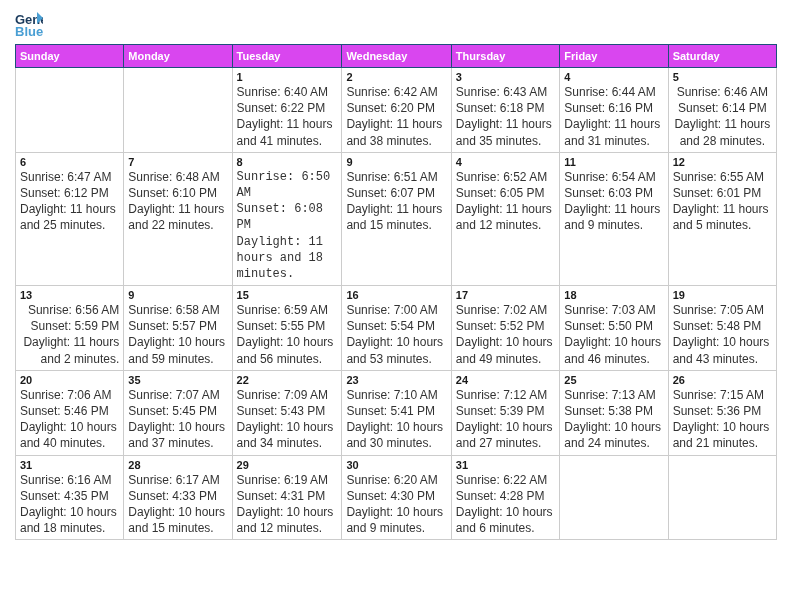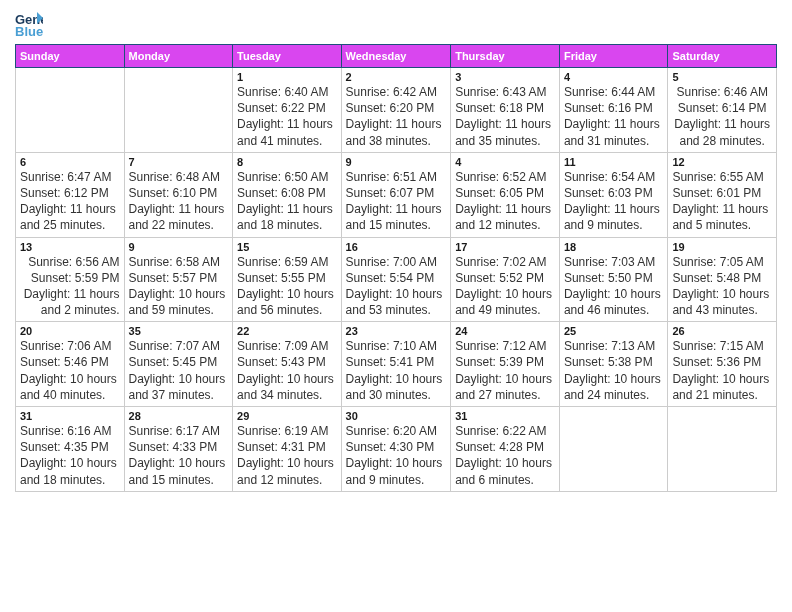--- a/index.html
+++ b/index.html
@@ -158,21 +158,21 @@
 Daylight: 11 hours and 25 minutes.</div>
           </td>
           <td>
             <span class="day-num">7</span>
             <div class="day-info" style="white-space: pre-line;">Sunrise: 6:48 AM
 Sunset: 6:10 PM
 Daylight: 11 hours and 22 minutes.</div>
           </td>
           <td>
             <span class="day-num">8</span>
-            <div class="day-info" style="white-space: pre-line;">Sunrise: 6:50 AM
+            <div class="day-info" style="white-space: pre-line; font-family: Liberation Mono, monospace;">Sunrise: 6:50 AM
 Sunset: 6:08 PM
 Daylight: 11 hours and 18 minutes.</div>
           </td>
           <td>
             <span class="day-num">9</span>
             <div class="day-info" style="white-space: pre-line;">Sunrise: 6:51 AM
 Sunset: 6:07 PM
 Daylight: 11 hours and 15 minutes.</div>
           </td>
           <td>

